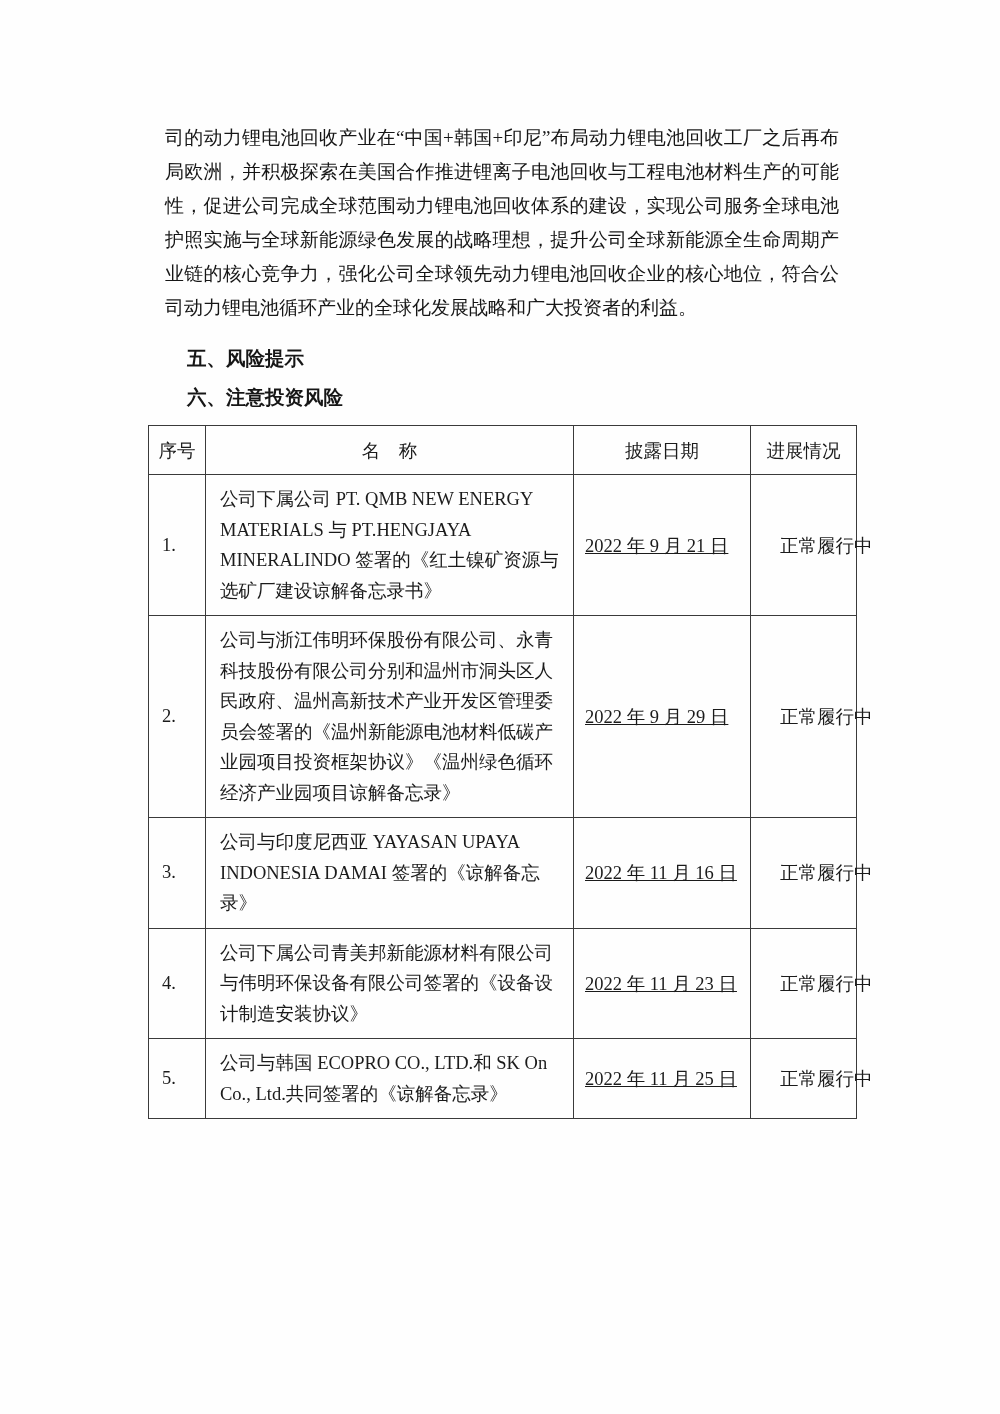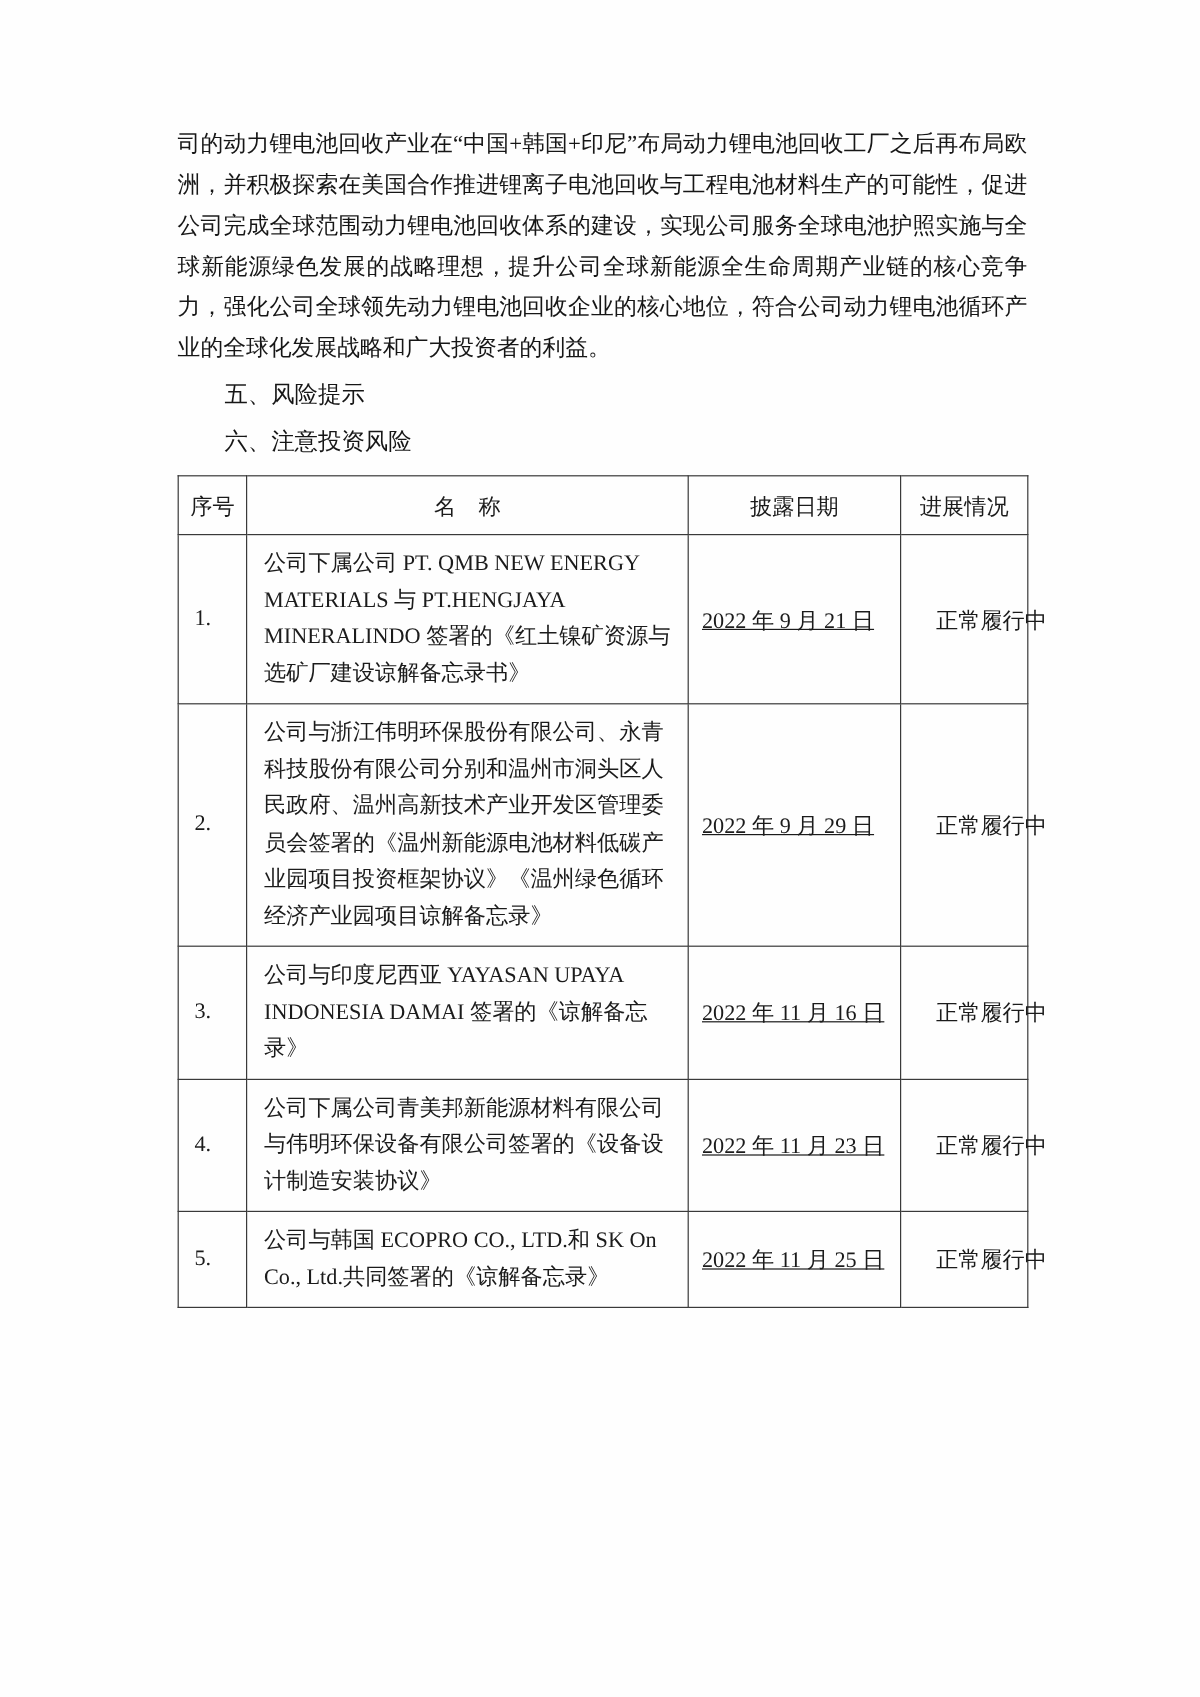--- a/index.html
+++ b/index.html
@@ -15,27 +15,27 @@
   .content {
     position: absolute;
     left: 148px;
     top: 104px;
     width: 708px;
   }
   .body-text {
     font-size: 19px;
     line-height: 34px;
     text-align: justify;
-    margin: 0;
+    margin: 17px;
   }
   .indent { text-indent: 2em; }
   .heading {
     font-size: 19.5px;
     line-height: 34px;
-    font-weight: normal;
+    font-weight: bold;
     text-indent: 2em;
     margin: 5px 0;
   }
   table.agreements {
     width: 100%;
     border-collapse: collapse;
     table-layout: fixed;
     margin-top: 10px;
   }
   table.agreements th,

